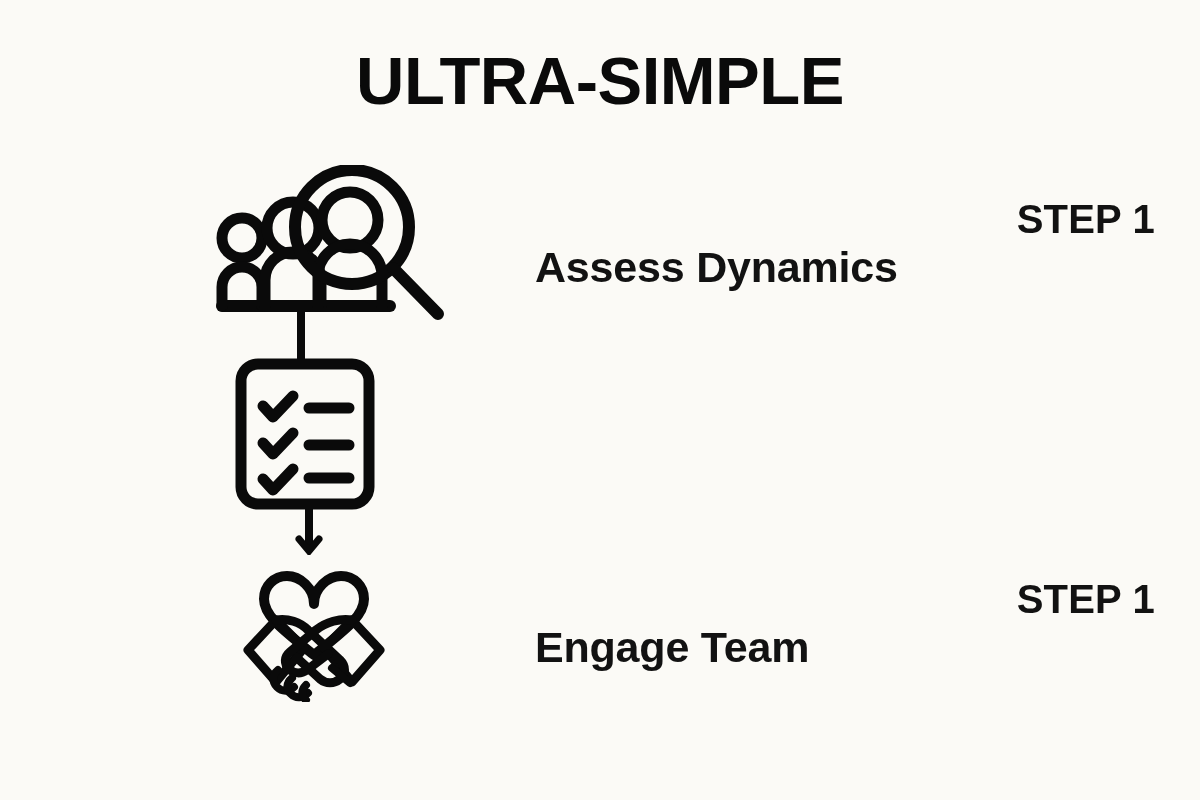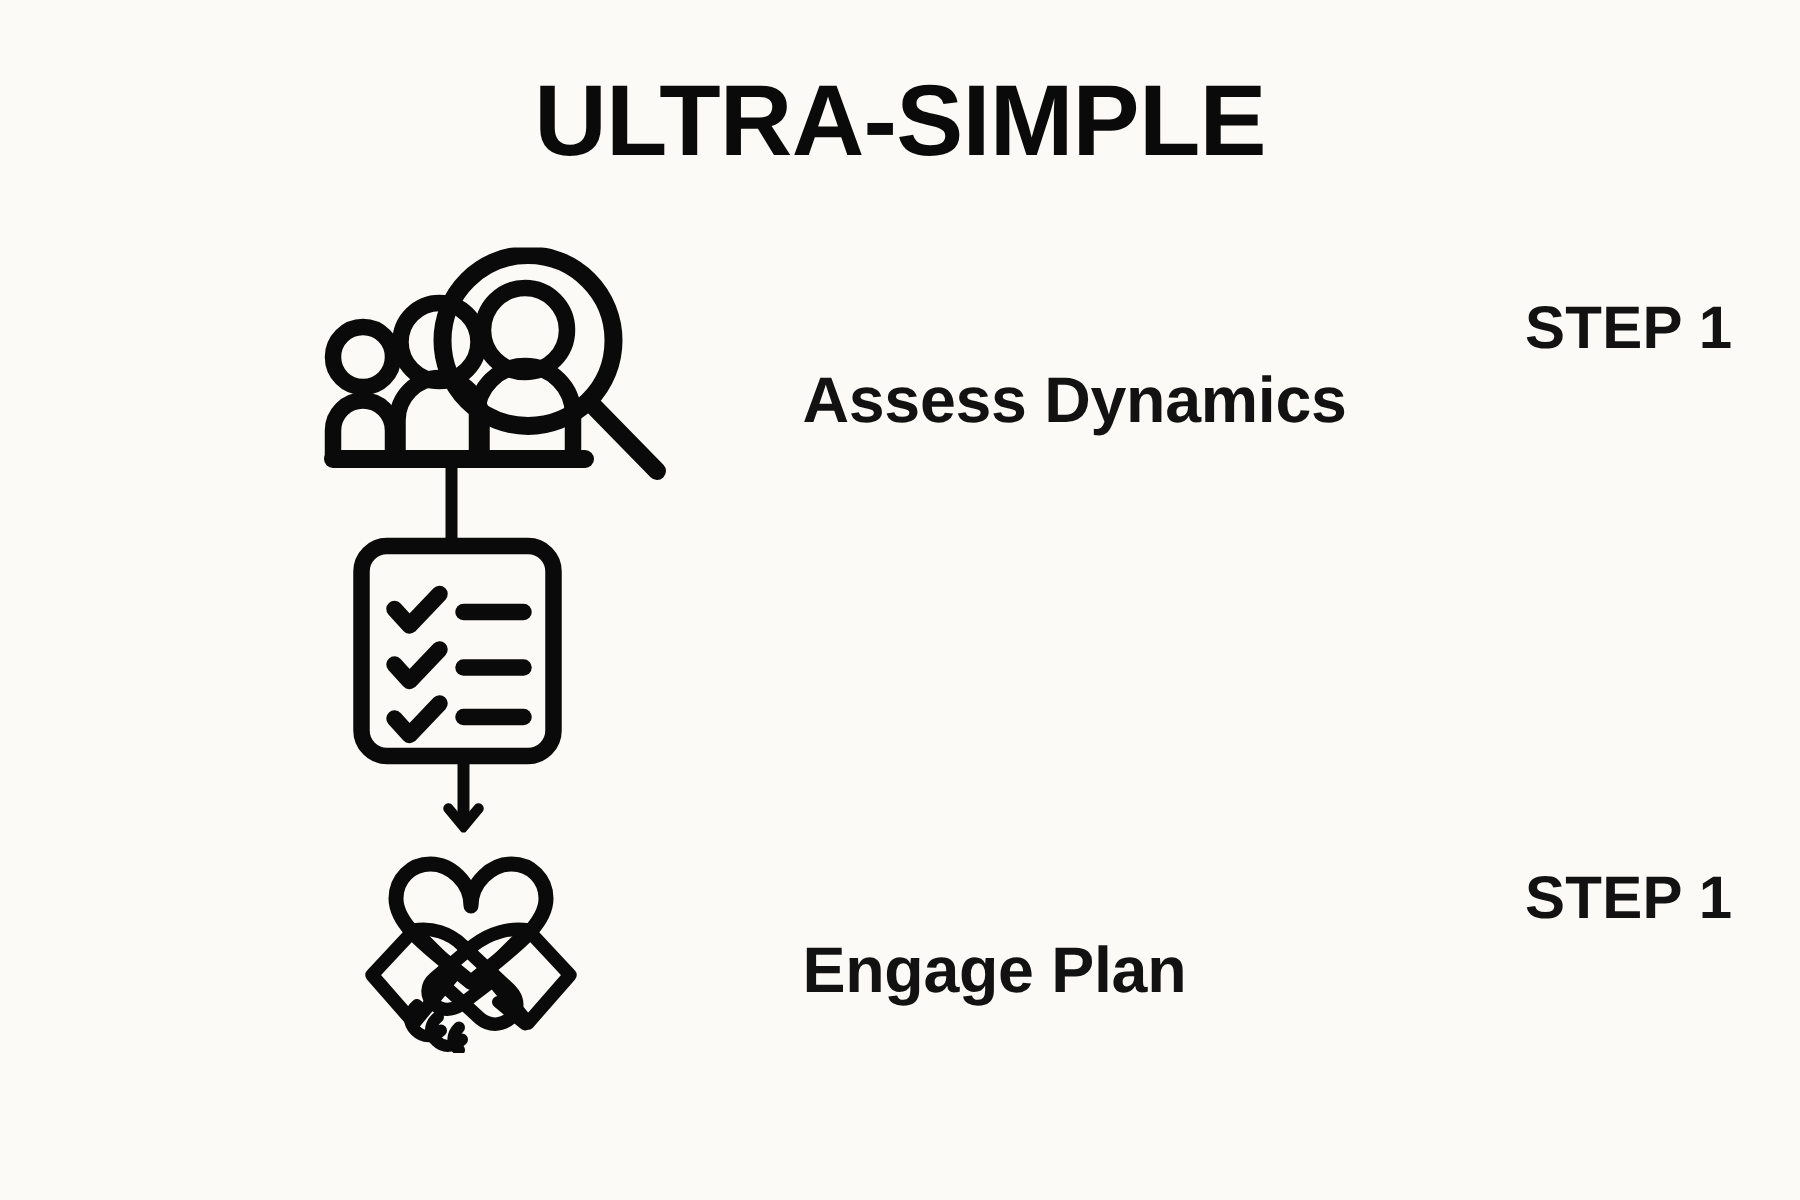--- a/index.html
+++ b/index.html
@@ -185,17 +185,17 @@
     <div class="step-block" id="step-block-1">
       <div class="step-label">STEP 1</div>
       <div class="step-title">Assess Dynamics</div>
     </div>
 
     <div class="step-block" id="step-block-2">
     </div>
 
     <div class="step-block" id="step-block-3">
       <div class="step-label">STEP 1</div>
-      <div class="step-title">Engage Plan</div>
+      <div class="step-title">Engage Team</div>
     </div>
   </div>
 
 </div>
 
 </body></html>

